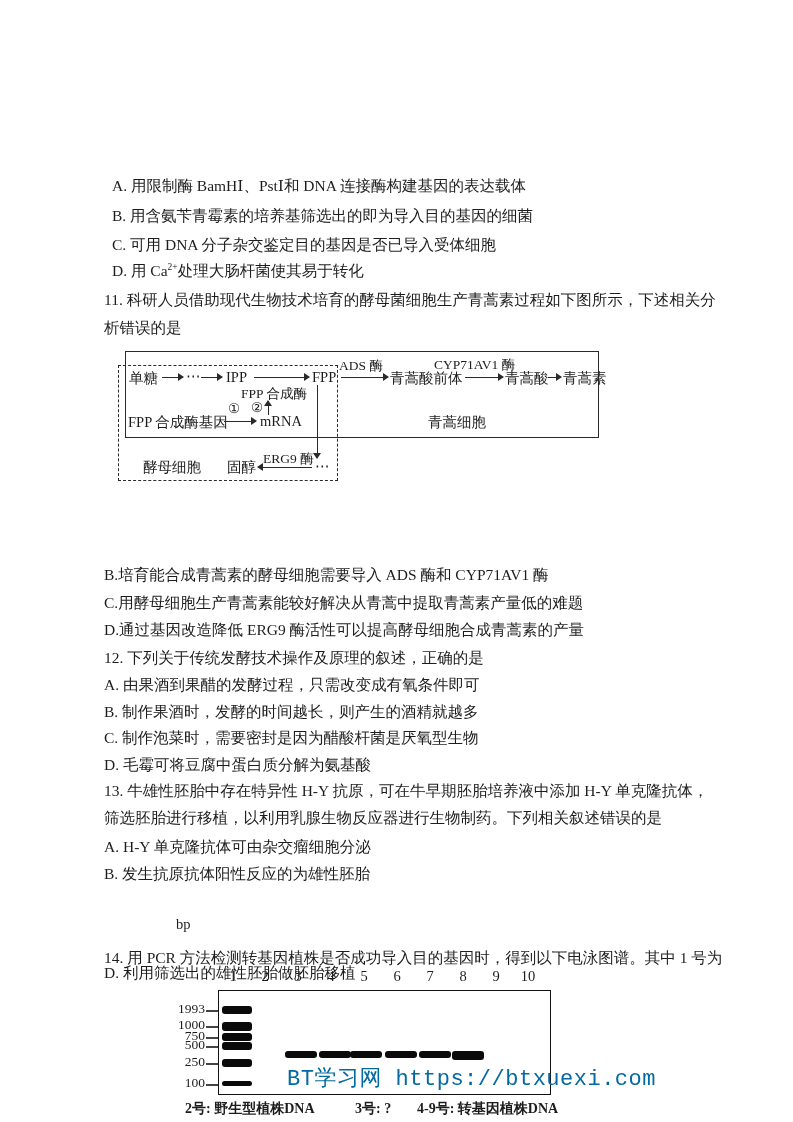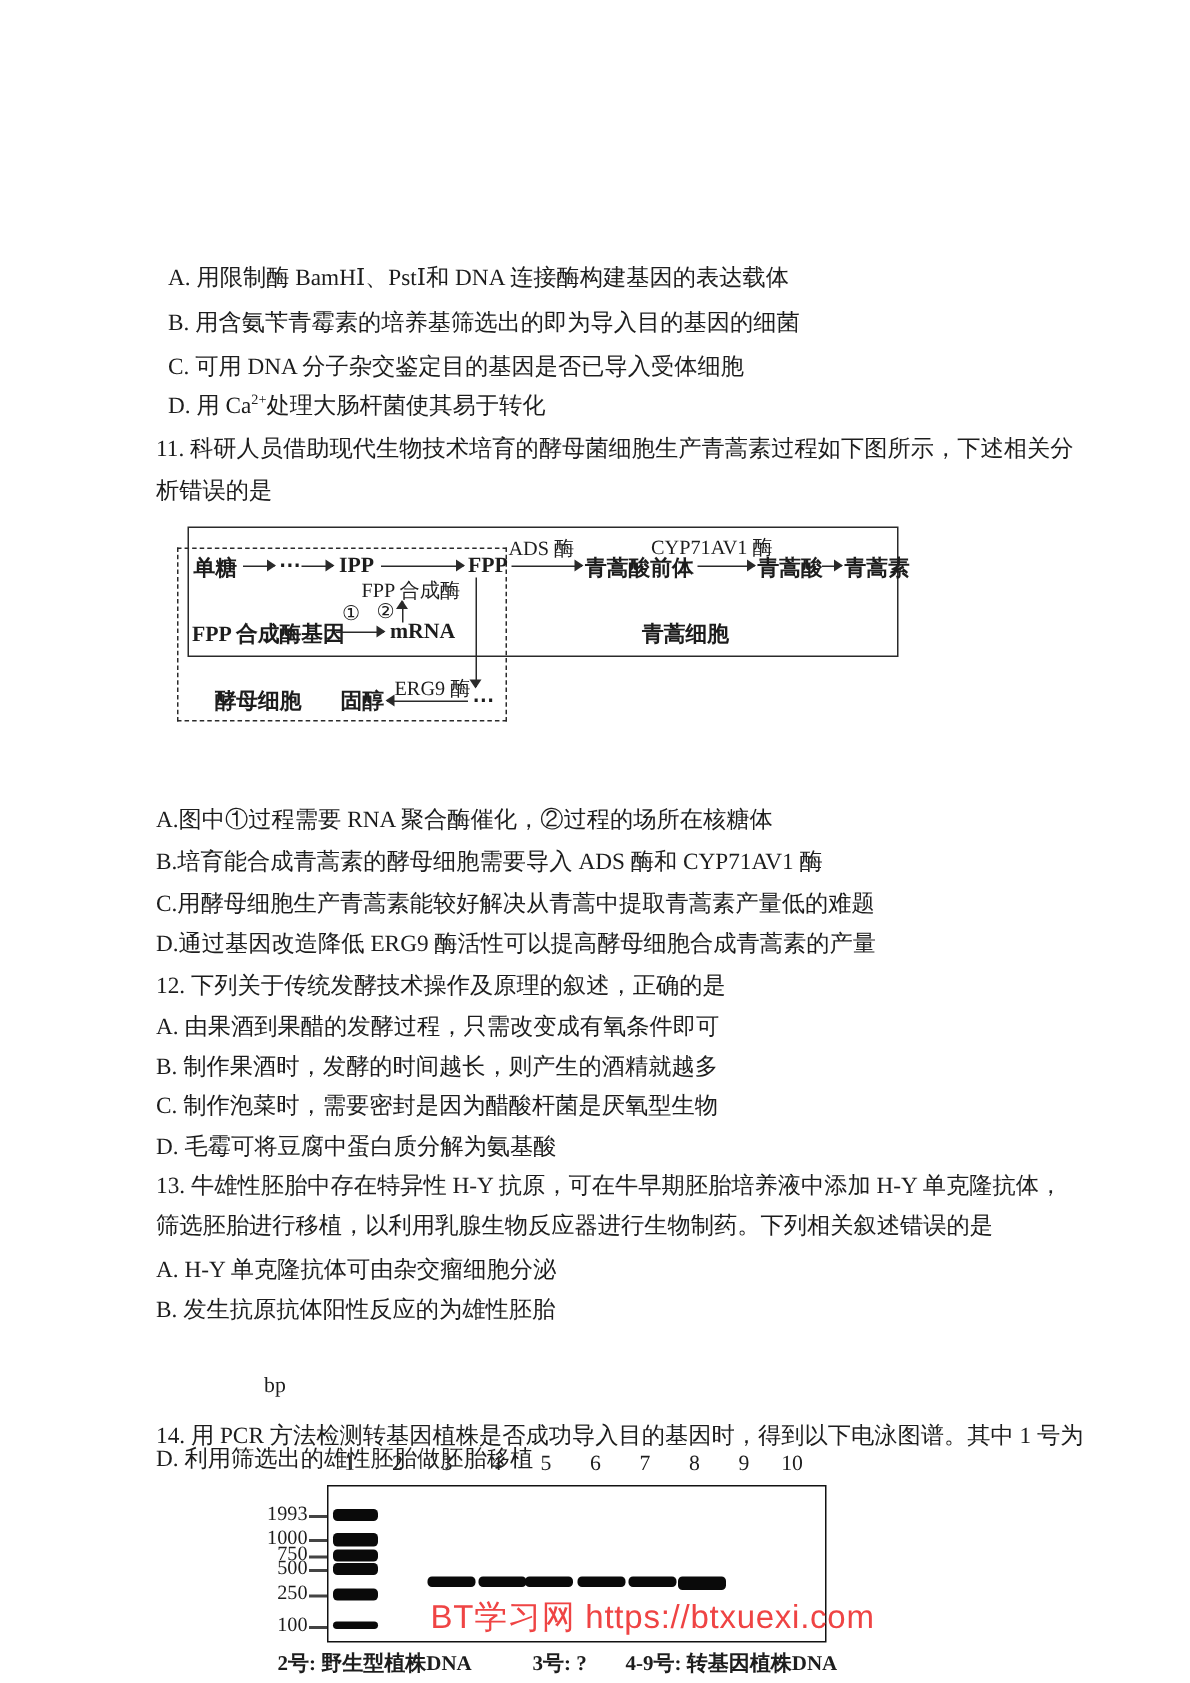--- a/index.html
+++ b/index.html
@@ -2,21 +2,21 @@
 <html><head>
 <meta charset="utf-8">
 <style>
   html,body{margin:0;padding:0;background:#ffffff;}
   .page{position:relative;width:734px;height:1122px;background:#ffffff;overflow:hidden;
         font-family:"Liberation Serif","DejaVu Serif",serif;color:#1d1d1d;}
   .line{position:absolute;font-size:15.5px;line-height:18px;white-space:pre;}
   .supline{position:absolute;font-size:15.5px;line-height:18px;white-space:pre;}
   .supline .sup{font-size:9.5px;position:relative;top:-6px;}
   
-  .dg{position:absolute;font-size:14.5px;white-space:pre;font-weight:bold;}
+  .dg{position:absolute;font-size:14.5px;white-space:pre;}
   .dg-sm{position:absolute;font-size:13.5px;white-space:pre;}
   .box-solid{position:absolute;border:1.4px solid #2a2a2a;}
   .box-dashed{position:absolute;border:1.4px dashed #2a2a2a;}
   .ar{position:absolute;height:1.4px;background:#2a2a2a;}
   .ar::after{content:"";position:absolute;right:-1px;top:-3.6px;width:0;height:0;
     border-left:6px solid #2a2a2a;border-top:4px solid transparent;border-bottom:4px solid transparent;}
   .al{position:absolute;height:1.4px;background:#2a2a2a;}
   .al::before{content:"";position:absolute;left:-1px;top:-3.6px;width:0;height:0;
     border-right:6px solid #2a2a2a;border-top:4px solid transparent;border-bottom:4px solid transparent;}
   .ad{position:absolute;width:1.4px;background:#2a2a2a;}
@@ -25,22 +25,22 @@
   .au{position:absolute;width:1.4px;background:#2a2a2a;}
   .au::before{content:"";position:absolute;top:-1px;left:-3.6px;width:0;height:0;
     border-bottom:6px solid #2a2a2a;border-left:4px solid transparent;border-right:4px solid transparent;}
   
   .gel-box{position:absolute;left:218px;top:990px;width:331px;height:103px;border:1.8px solid #111;background:#fff;}
   .bp-label{position:absolute;left:176px;top:916px;font-size:14.5px;}
   .lane-label{position:absolute;top:968px;font-size:14.5px;transform:translateX(-50%);}
   .marker-label{position:absolute;left:163px;width:42px;text-align:right;font-size:13.5px;}
   .marker-tick{position:absolute;left:206px;width:12px;height:1.5px;background:#444;}
   .band{position:absolute;background:#0a0a0a;border-radius:3px;}
-  .watermark{position:absolute;left:287px;top:1063px;font-size:22px;color:#ef4444;
-    font-family:Liberation Sans, sans-serif;letter-spacing:0.5px;}
+  .watermark{position:absolute;left:287px;top:1063px;font-size:22px;color:#0369a1;
+    font-family:Liberation Mono, monospace;letter-spacing:0.5px;}
   .caption{position:absolute;top:1100px;font-size:14px;font-weight:bold;white-space:pre;}
 </style>
 </head>
 <body>
 
 <div class="page">
 
   <div class="line" style="left:112px;top:177px">A. 用限制酶 BamHⅠ、PstⅠ和 DNA 连接酶构建基因的表达载体</div>
   <div class="line" style="left:112px;top:207px">B. 用含氨苄青霉素的培养基筛选出的即为导入目的基因的细菌</div>
   <div class="line" style="left:112px;top:236px">C. 可用 DNA 分子杂交鉴定目的基因是否已导入受体细胞</div>
@@ -80,21 +80,20 @@
 
     <div class="ad" style="left:317px;top:385px;height:73px"></div>
 
     <div class="dg" style="left:143px;top:458px">酵母细胞</div>
     <div class="dg" style="left:227px;top:458px">固醇</div>
     <div class="dg-sm" style="left:263px;top:450px">ERG9 酶</div>
     <div class="al" style="left:258px;top:467px;width:54px"></div>
     <div class="dg" style="left:315px;top:458px">⋯</div>
   </div>
 
-  <div class="line" style="left:104px;top:538px">A.图中①过程需要 RNA 聚合酶催化，②过程的场所在核糖体</div>
   <div class="line" style="left:104px;top:566px">B.培育能合成青蒿素的酵母细胞需要导入 ADS 酶和 CYP71AV1 酶</div>
   <div class="line" style="left:104px;top:594px">C.用酵母细胞生产青蒿素能较好解决从青蒿中提取青蒿素产量低的难题</div>
   <div class="line" style="left:104px;top:621px">D.通过基因改造降低 ERG9 酶活性可以提高酵母细胞合成青蒿素的产量</div>
 
   <div class="line" style="left:104px;top:649px">12. 下列关于传统发酵技术操作及原理的叙述，正确的是</div>
   <div class="line" style="left:104px;top:676px">A. 由果酒到果醋的发酵过程，只需改变成有氧条件即可</div>
   <div class="line" style="left:104px;top:703px">B. 制作果酒时，发酵的时间越长，则产生的酒精就越多</div>
   <div class="line" style="left:104px;top:729px">C. 制作泡菜时，需要密封是因为醋酸杆菌是厌氧型生物</div>
   <div class="line" style="left:104px;top:756px">D. 毛霉可将豆腐中蛋白质分解为氨基酸</div>
 

